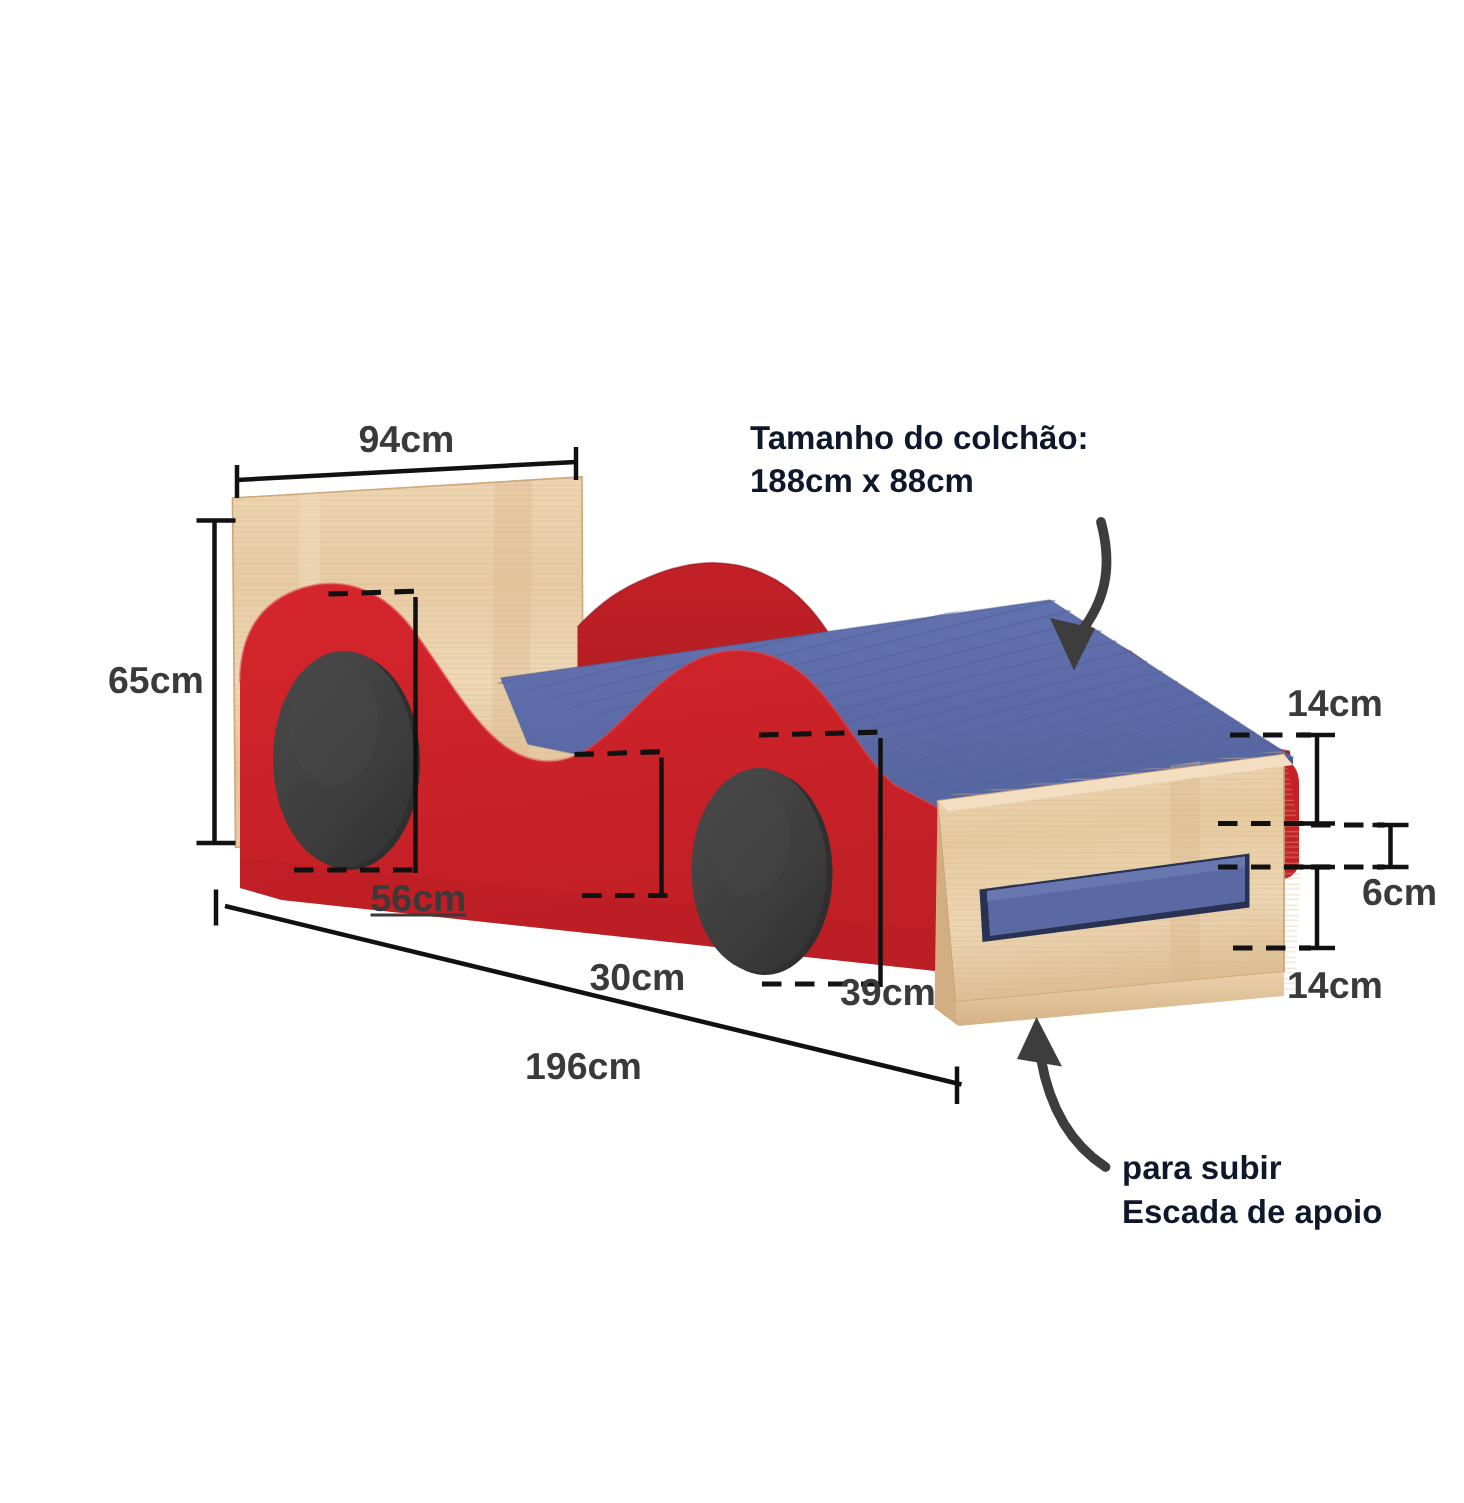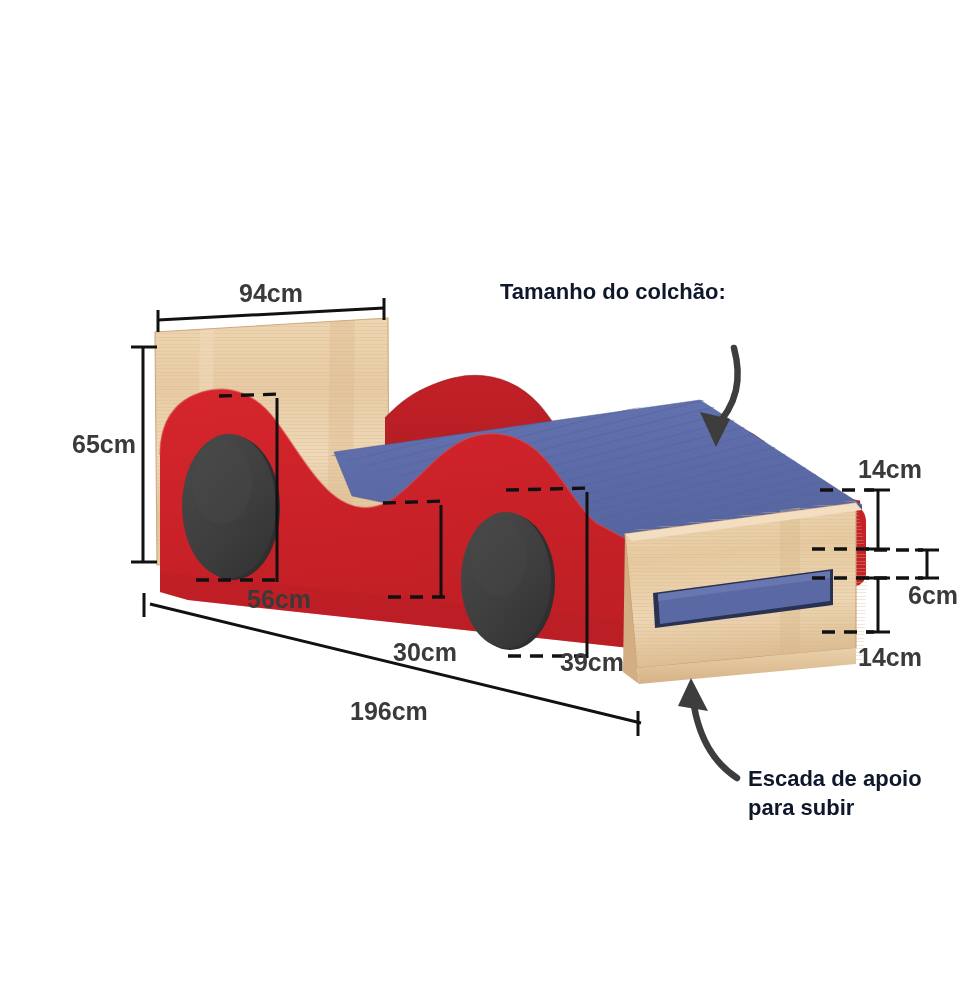--- a/index.html
+++ b/index.html
@@ -252,38 +252,39 @@
     </g>
 
     <g>
       <path d="M737,778 C 714,763 700,740 694,706" fill="none" stroke="#3d3d3d" stroke-width="6.5" stroke-linecap="round"></path>
       <path d="M691,678 L708,711 L678,706 Z" fill="#3d3d3d"></path>
     </g>
   </svg>
 
   <div class="dimlabel" style="left:239px; top:279px;">94cm</div>
 
-  <div class="dimlabel" style="left:72px; top:430px;">65cm</div>
-
-  <div class="dimlabel" style="left:247px; top:585px;">56cm</div>
+  <div class="dimlabel" style="left:72px; top:440px;">65cm</div>
+
+  <div class="dimlabel" style="left:247px; top:585px;text-decoration:underline;">56cm</div>
 
   <div class="dimlabel" style="left:393px; top:601px;margin-top:37px;">30cm</div>
 
   <div class="dimlabel" style="left:560px; top:648px;">39cm</div>
 
   <div class="dimlabel" style="left:350px; top:697px;">196cm</div>
 
   <div class="dimlabel" style="left:858px; top:455px;">14cm</div>
 
   <div class="dimlabel" style="left:908px; top:581px;text-align:right;">6cm</div>
 
   <div class="dimlabel" style="left:858px; top:643px;">14cm</div>
 
   <div class="notetext" style="left:500px; top:278px;">
     <div>Tamanho do colchão:</div>
+    <div>188cm x 88cm</div>
   </div>
 
   <div class="notetext" style="left:748px; top:765px;">
+    <div>para subir</div>
     <div>Escada de apoio</div>
-    <div>para subir</div>
   </div>
 
 </div>
 
 </body></html>

